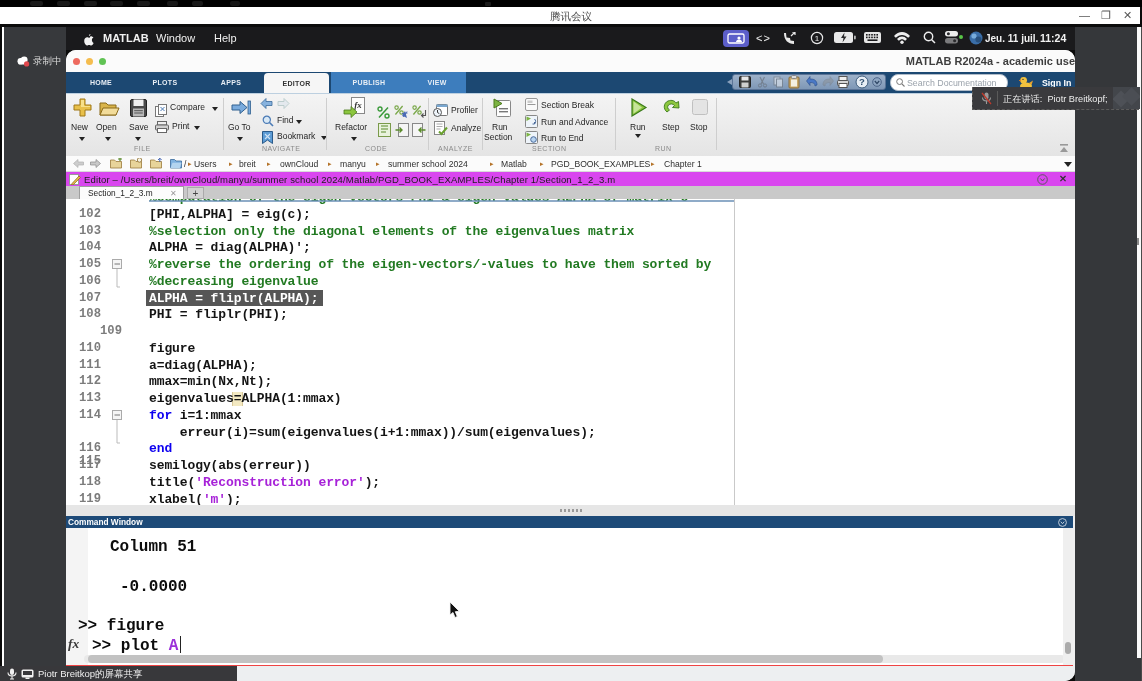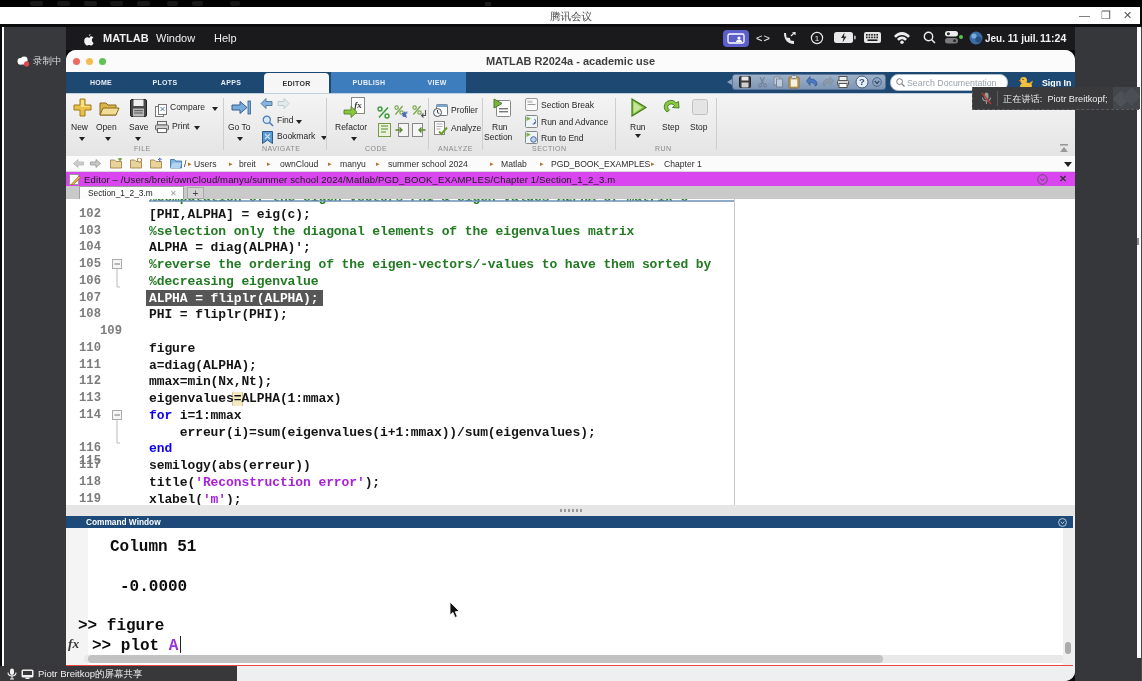--- a/index.html
+++ b/index.html
@@ -19,21 +19,21 @@
   #rightstripmark{left:1137px;top:238px;width:2px;height:7px;background:#8a8a8a;}
   #rightedge{left:1141px;top:27px;width:1px;height:654px;background:#4a4a4a;}
   
   #menubar{left:66px;top:27px;width:1009px;height:23px;background:#1a1a1c;color:#f1f1f1;}
   .mtxt{top:0;height:23px;line-height:23px;font-size:11px;position:absolute;}
   
   #mwin{left:66px;top:50px;width:1009px;height:631px;background:#f0f0f0;
         border-radius:10px 10px 10px 10px;overflow:hidden;}
   #titlebar{left:0;top:0;width:1009px;height:22px;background:#fbfbfb;}
   .tlight{top:8px;width:7px;height:7px;border-radius:50%;position:absolute;}
-  #wtitle{left:0;top:0;width:1009px;height:22px;line-height:23px;text-align:center;
+  #wtitle{left:0;top:0;width:1009px;height:22px;line-height:23px;text-align:right;
           color:#3e3e3e;font-size:11px;font-weight:bold;}
   #toolstrip{left:0;top:22px;width:1009px;height:21px;background:#1c4872;}
   .tab{position:absolute;top:0;height:21px;line-height:22px;color:#e8eef5;font-weight:bold;
        font-size:7px;letter-spacing:.3px;text-align:center;}
   #tabgroup{position:absolute;left:265px;top:0;width:135px;height:21px;background:#3d7dbd;}
   #edtab{position:absolute;left:198px;top:1px;width:65px;height:20px;background:#f6f6f6;
          border-radius:4px 4px 0 0;color:#333;font-weight:bold;font-size:7px;letter-spacing:.3px;
          text-align:center;line-height:21px;}
   
   #ribbon{left:0;top:43px;width:1009px;height:63px;
@@ -537,21 +537,21 @@
       <div class="codeline" style="top:207.9px;"><span class="kw">for</span> i=1:mmax</div>
       <div class="codeline" style="top:224.6px;">    erreur(i)=sum(eigenvalues(i+1:mmax))/sum(eigenvalues);</div>
       <div class="codeline kw" style="top:241.4px;">end</div>
       <div class="codeline" style="top:258.1px;">semilogy(abs(erreur))</div>
       <div class="codeline" style="top:274.9px;">title(<span class="st">'Reconstruction error'</span>);</div>
       <div class="codeline" style="top:291.6px;">xlabel(<span class="st">'m'</span>);</div>
     </div>
     <div id="splitter" class="abs">
       <div class="abs" style="left:494px;top:4px;width:22px;height:3px;background:repeating-linear-gradient(90deg,#9a9a9a 0 2px,transparent 2px 4px);"></div>
     </div>
-    <div id="cwbar" class="abs"><span style="margin-left:20px;">Command Window</span>
+    <div id="cwbar" class="abs"><span style="margin-left:2px;">Command Window</span>
       <svg class="abs" style="left:992px;top:1.5px;" width="9" height="9" viewBox="0 0 11 11">
         <circle cx="5.5" cy="5.5" r="4.8" fill="none" stroke="#cfd8e2" stroke-width="1.1"></circle>
         <path d="M3.4 4.5 L5.5 7 L7.6 4.5" fill="none" stroke="#cfd8e2" stroke-width="1.1"></path>
       </svg></div>
     <div id="cw" class="abs">
       <div class="abs" style="left:0;top:0;width:22px;height:137px;background:#f4f4f4;"></div>
       <div class="cwline" style="left:44px;top:10px;">Column 51</div>
       <div class="cwline" style="left:54px;top:50px;">-0.0000</div>
       <div class="cwline" style="left:12px;top:89px;">&gt;&gt; figure</div>
       <div class="cwline" style="left:26px;top:109px;">&gt;&gt; plot <span style="color:#9b30d9;">A</span></div>

